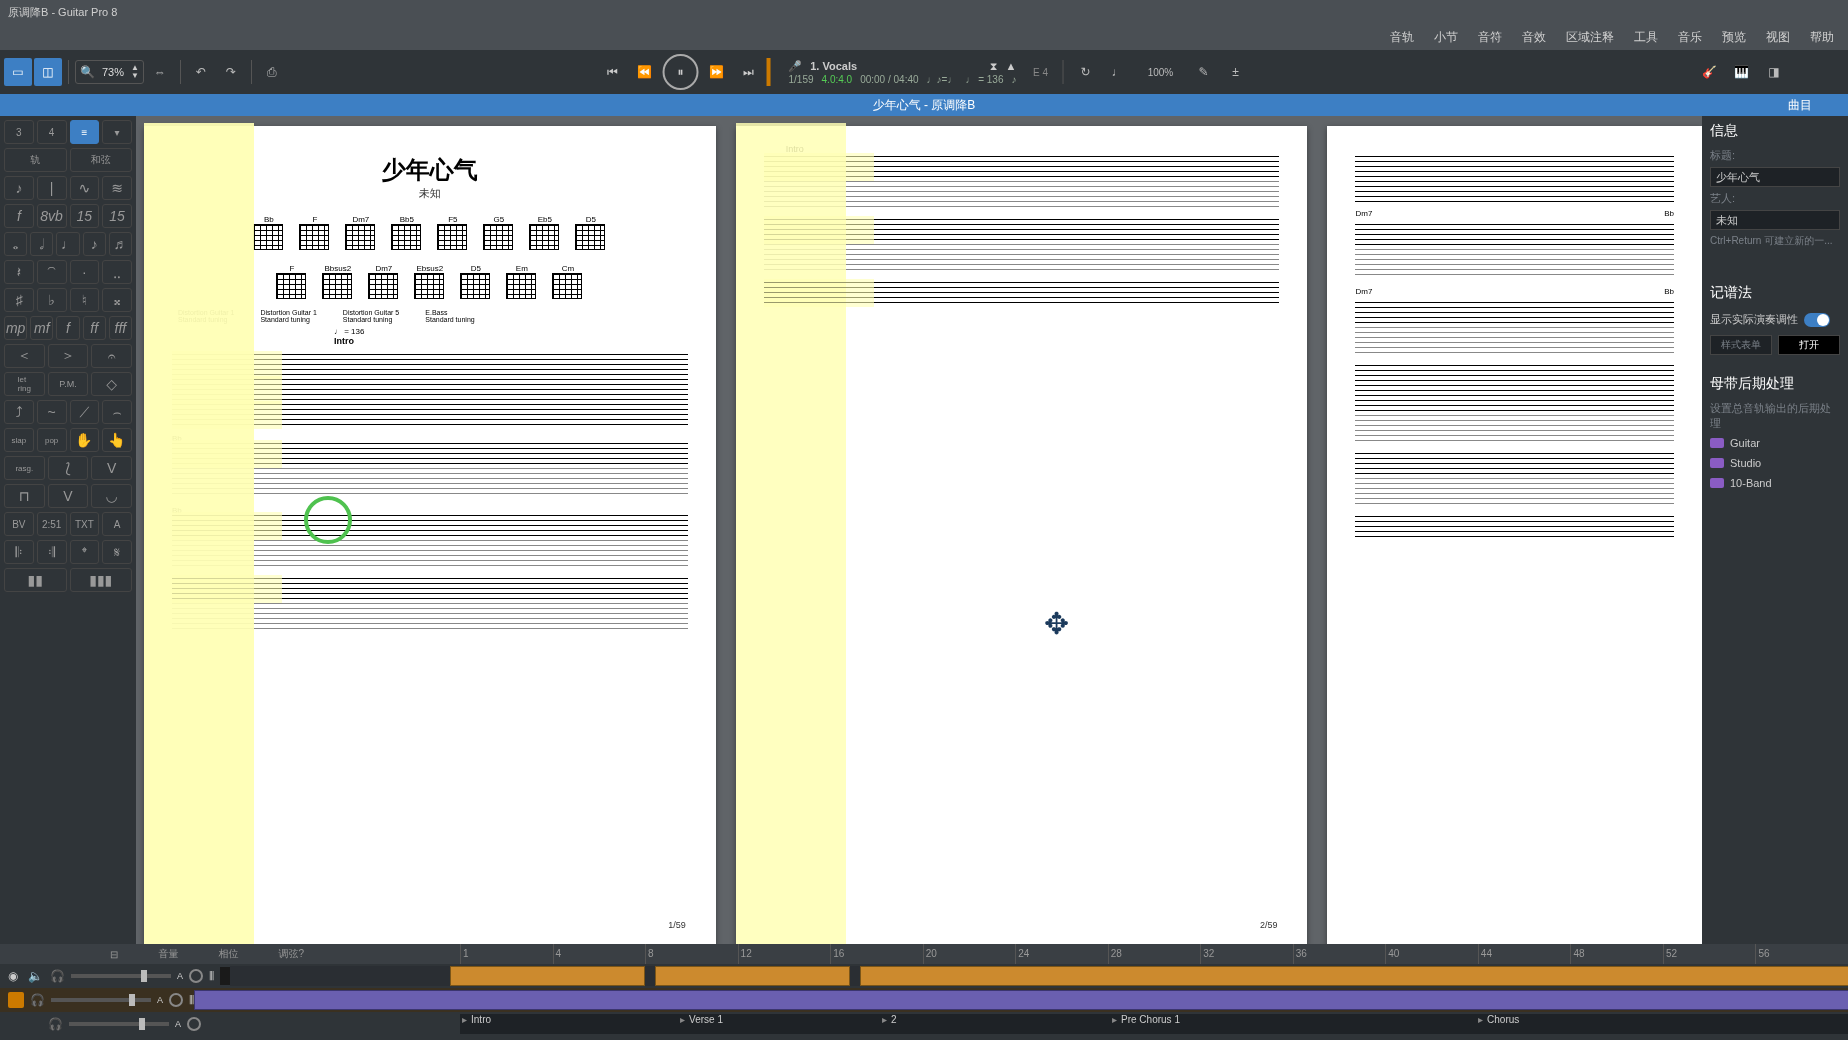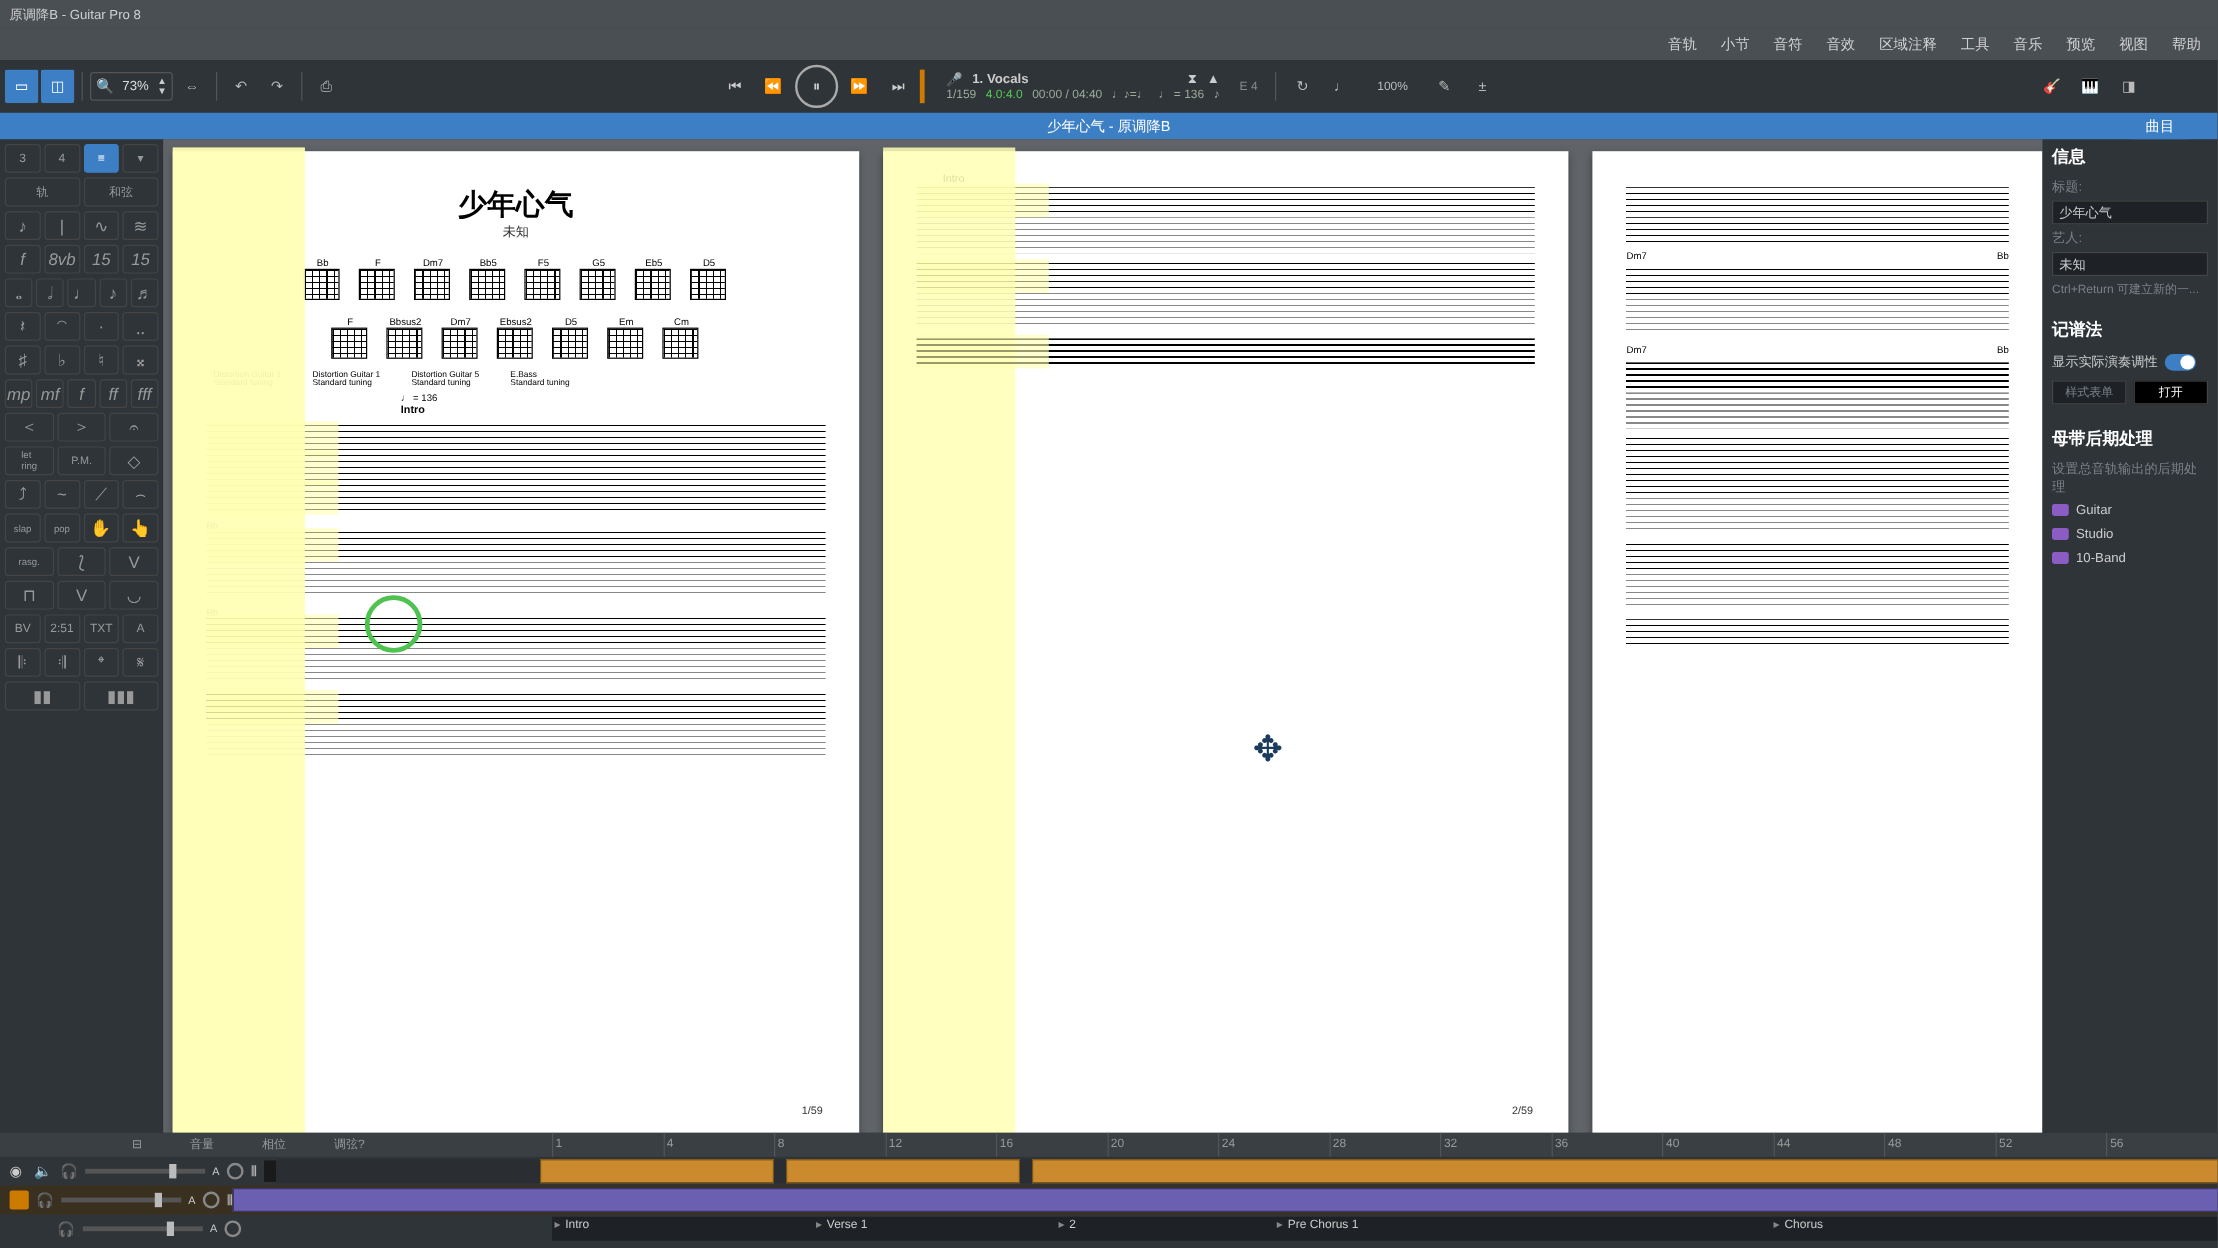--- a/index.html
+++ b/index.html
@@ -63,21 +63,21 @@
 .staff { height: 22px; background: repeating-linear-gradient(#000 0 1px, transparent 1px 5px); position: relative; margin-bottom: 3px; }
 .staff-hi { position: absolute; left: 0; top: -3px; bottom: -3px; width: 110px; background: rgba(255,255,180,0.6); }
 .tab-staff { height: 30px; background: repeating-linear-gradient(#888 0 1px, transparent 1px 5px); margin-bottom: 8px; }
 .page-num { position: absolute; bottom: 16px; right: 30px; font-size: 9px; color: #333; }
 .intro-lbl { position: absolute; left: 50px; top: 18px; font-size: 9px; color: #333; }
 .cursor-ring { position: absolute; left: 160px; top: 370px; width: 48px; height: 48px; border: 4px solid #4fc24f; border-radius: 50%; pointer-events: none; }
 .move-icon { position: absolute; left: 908px; top: 490px; font-size: 30px; color: #1b3a5c; }
 
 
 .inspector { width: 146px; background: #2f3438; padding: 0; font-size: 12px; }
-.insp-h { color: #fff; font-size: 14px; font-weight: bold; padding: 6px 8px; }
+.insp-h { color: #fff; font-size: 14px; font-weight: normal; padding: 6px 8px; }
 .insp-lbl { color: #7a8088; font-size: 11px; padding: 2px 8px; }
 .insp-input { margin: 2px 8px; background: #1e2226; border: 1px solid #444; color: #ccc; padding: 3px 5px; font-size: 11px; width: calc(100% - 16px); }
 .insp-row { display: flex; align-items: center; padding: 4px 8px; gap: 6px; color: #ccc; font-size: 11px; }
 .toggle { width: 26px; height: 14px; background: #3d7fc4; border-radius: 7px; position: relative; }
 .toggle::after { content:''; position: absolute; right: 1px; top: 1px; width: 12px; height: 12px; background: #fff; border-radius: 50%; }
 .btn-sm { flex: 1; background: #1e2226; color: #7a8088; border: 1px solid #444; padding: 2px 4px; text-align: center; font-size: 10px; }
 .btn-sm.on { background: #000000; color: #fff; }
 .preset-row { display: flex; align-items: center; padding: 4px 8px; gap: 6px; color: #ccc; font-size: 11px; }
 .preset-row .dot { width: 14px; height: 10px; background: #8a5cc4; border-radius: 2px; }
 
@@ -481,21 +481,21 @@
   </div>
 
   <div class="inspector">
     <div class="insp-h">信息</div>
     <div class="insp-lbl">标题:</div>
     <input class="insp-input" value="少年心气" style="">
     <div class="insp-lbl">艺人:</div>
     <input class="insp-input" value="未知" style="">
     <div class="insp-lbl" style="font-size:10px">Ctrl+Return 可建立新的一...</div>
 
-    <div class="insp-h" style="margin-top:10px">记谱法</div>
+    <div class="insp-h" style="margin-top:28px">记谱法</div>
     <div class="insp-row">
       <span>显示实际演奏调性</span>
       <span class="toggle"></span>
     </div>
     <div class="insp-row">
       <span class="btn-sm">样式表单</span>
       <span class="btn-sm on">打开</span>
     </div>
 
     <div class="insp-h" style="margin-top:10px">母带后期处理</div>
@@ -590,18 +590,18 @@
           <div class="slider-thumb" style="left:70px"></div>
         </div>
       <span style="font-size:9px">A</span>
       <div class="knob"></div>
     </div>
     <div class="clips" style="position:relative;background:#1e2226">
       <div id="markers">
           <div class="marker" style="left: 2px;">Intro</div>
           <div class="marker" style="left: 220px;">Verse 1</div>
           <div class="marker" style="left: 422px;">2</div>
-          <div class="marker" style="left: 604px;">Pre Chorus 1</div>
+          <div class="marker" style="left: 652px;">Pre Chorus 1</div>
           <div class="marker" style="left: 1018px;">Chorus</div>
         </div>
     </div>
   </div>
 </div>
 
 </body></html>

